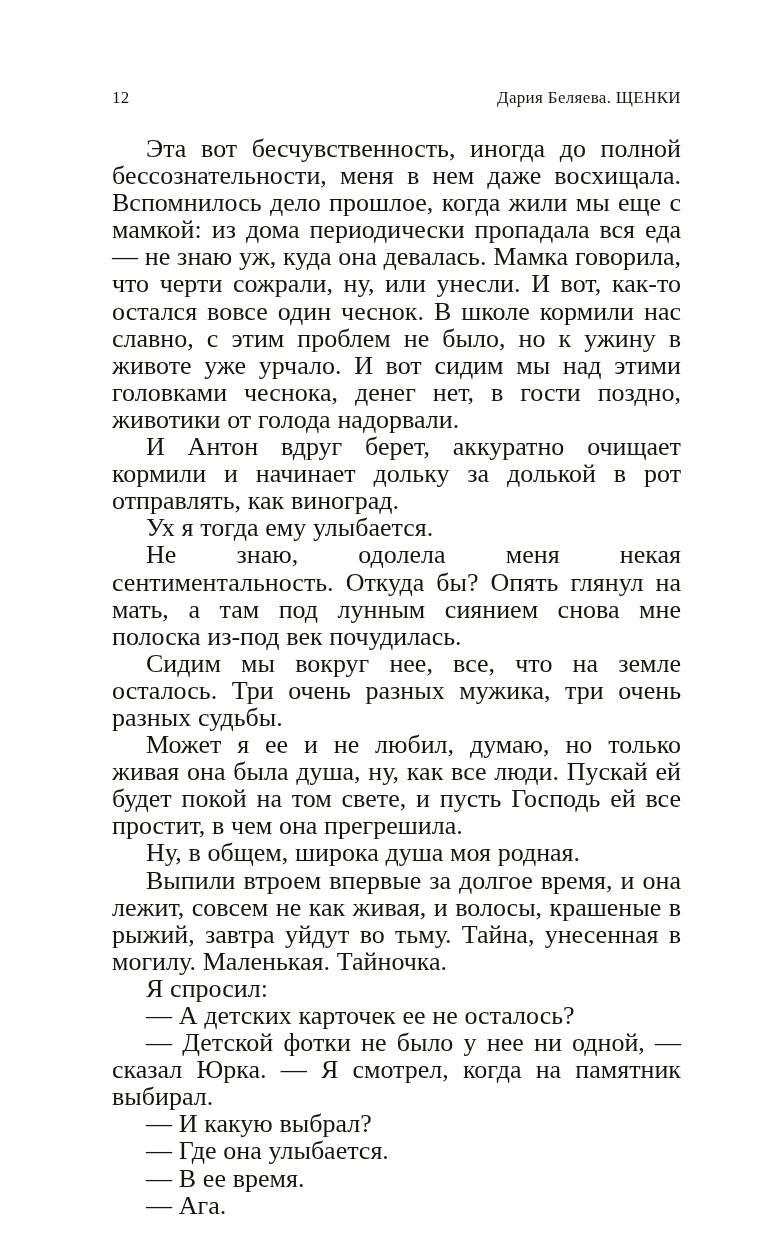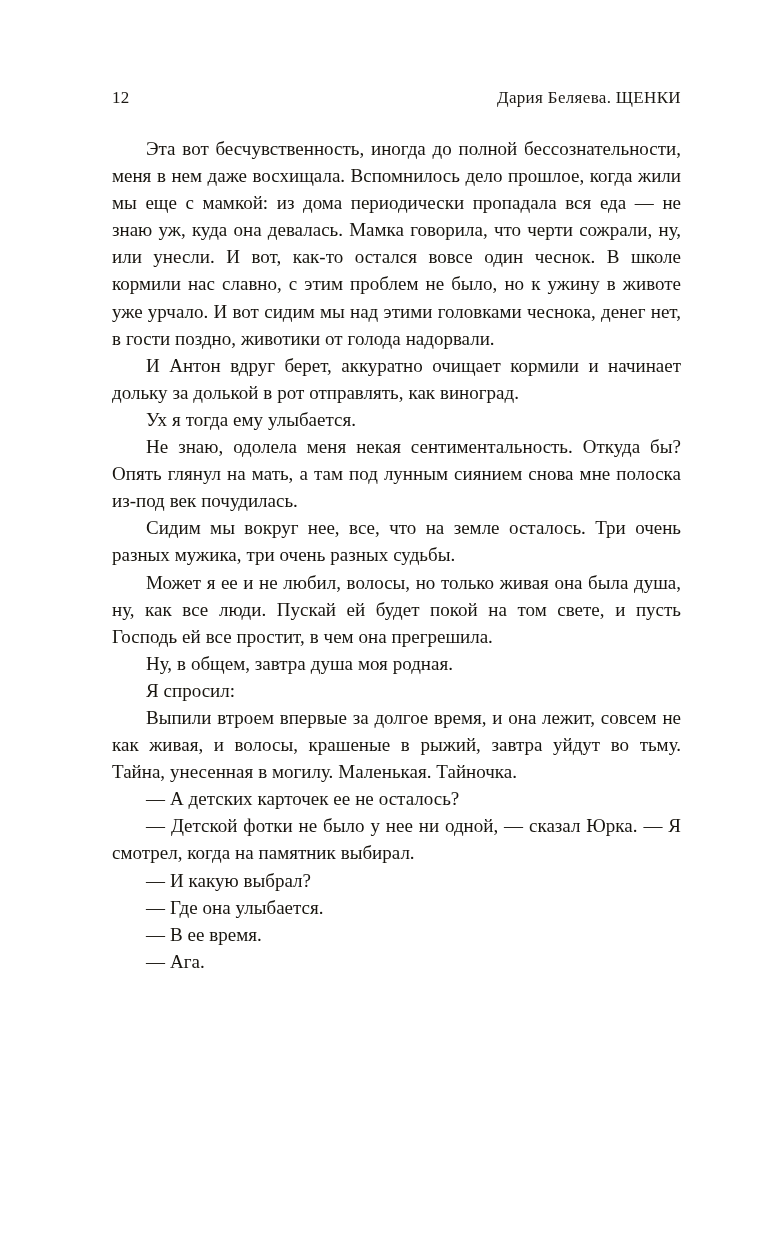--- a/index.html
+++ b/index.html
@@ -27,21 +27,21 @@
     align-items: baseline;
     font-size: 17px;
     letter-spacing: 0.02em;
     margin-bottom: 27px;
     color: #1b1813;
   }
   .running-head .page-num {
     font-variant-numeric: lining-nums;
   }
   .body-text {
-    font-size: 19px;
+    font-size: 26px;
     line-height: 27.1px;
     text-align: justify;
     hyphens: auto;
     -webkit-hyphens: auto;
     word-spacing: 0.01em;
   }
   .body-text p {
     margin: 0;
     text-indent: 34px;
   }
@@ -54,24 +54,24 @@
     <span class="page-num">12</span>
     <span class="title">Дария Беляева. ЩЕНКИ</span>
   </header>
 
   <main class="body-text">
       <p>Эта вот бесчувственность, иногда до полной бессознательности, меня в нем даже восхищала. Вспомнилось дело прошлое, когда жили мы еще с мамкой: из дома периодически пропадала вся еда — не знаю уж, куда она девалась. Мамка говорила, что черти сожрали, ну, или унесли. И вот, как-то остался вовсе один чеснок. В школе кормили нас славно, с этим проблем не было, но к ужину в животе уже урчало. И вот сидим мы над этими головками чеснока, денег нет, в гости поздно, животики от голода надорвали.</p>
       <p>И Антон вдруг берет, аккуратно очищает кормили и начинает дольку за долькой в рот отправлять, как виноград.</p>
       <p>Ух я тогда ему улыбается.</p>
       <p>Не знаю, одолела меня некая сентиментальность. Откуда бы? Опять глянул на мать, а там под лунным сиянием снова мне полоска из-под век почудилась.</p>
       <p>Сидим мы вокруг нее, все, что на земле осталось. Три очень разных мужика, три очень разных судьбы.</p>
-      <p>Может я ее и не любил, волосы, но только живая она была душа, ну, как все люди. Пускай ей будет покой на том свете, и пусть Господь ей все простит, в чем она прегрешила.</p>
-      <p>Ну, в общем, завтра душа моя родная.</p>
+      <p>Может я ее и не любил, думаю, но только живая она была душа, ну, как все люди. Пускай ей будет покой на том свете, и пусть Господь ей все простит, в чем она прегрешила.</p>
+      <p>Ну, в общем, широка душа моя родная.</p>
+      <p>Выпили втроем впервые за долгое время, и она лежит, совсем не как живая, и волосы, крашеные в рыжий, завтра уйдут во тьму. Тайна, унесенная в могилу. Маленькая. Тайночка.</p>
       <p>Я спросил:</p>
-      <p>Выпили втроем впервые за долгое время, и она лежит, совсем не как живая, и волосы, крашеные в рыжий, завтра уйдут во тьму. Тайна, унесенная в могилу. Маленькая. Тайночка.</p>
       <p>— А детских карточек ее не осталось?</p>
       <p>— Детской фотки не было у нее ни одной, — сказал Юрка. — Я смотрел, когда на памятник выбирал.</p>
       <p>— И какую выбрал?</p>
       <p>— Где она улыбается.</p>
       <p>— В ее время.</p>
       <p>— Ага.</p>
     </main>
 </div>
 
 </body></html>

